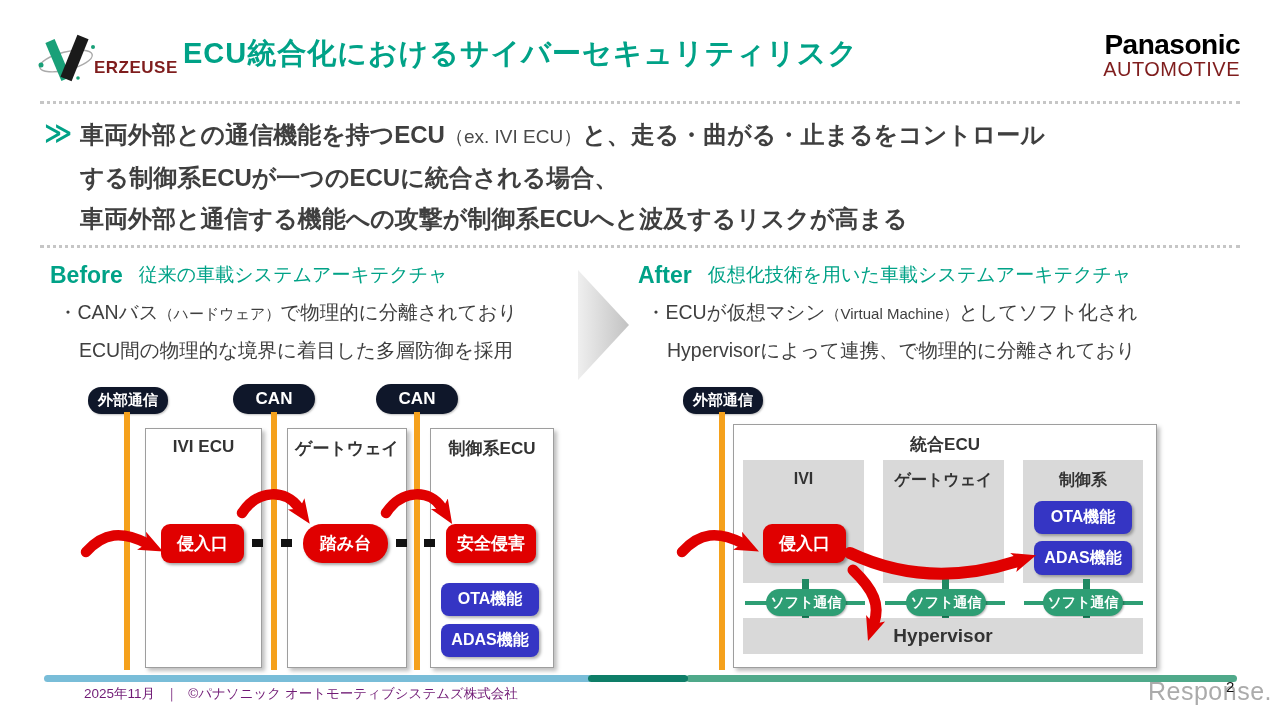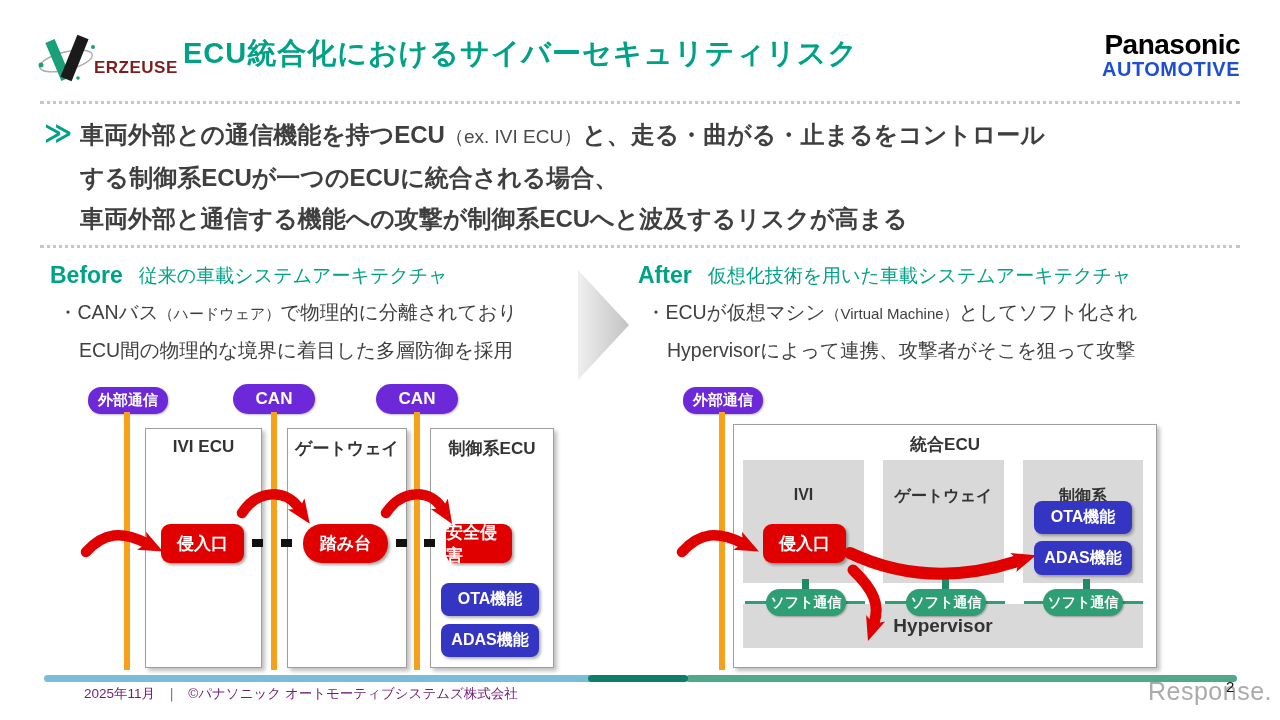--- a/index.html
+++ b/index.html
@@ -7,43 +7,43 @@
     position:relative;width:1280px;height:720px;background:#ffffff;
     font-family:"Liberation Sans","DejaVu Sans",sans-serif;
     overflow:hidden;margin:0 auto;
   }
   
   .logo-wrap{position:absolute;left:38px;top:34px;display:flex;align-items:flex-end;}
   .logo-text{font-size:17px;font-weight:700;color:#7f1d1d;letter-spacing:.5px;margin-left:-6px;margin-bottom:6px;}
   .page-title{position:absolute;left:183px;top:34px;font-size:29px;font-weight:700;color:#00A287;letter-spacing:1px;}
   .brand{position:absolute;right:40px;top:30px;text-align:right;line-height:1.05;}
   .brand .p1{font-size:28px;font-weight:800;color:#000000;letter-spacing:-.5px;}
-  .brand .p2{font-size:20px;font-weight:700;color:#1d4ed8;letter-spacing:.5px;}
+  .brand .p2{font-size:20px;font-weight:400;color:#7f1d1d;letter-spacing:.5px;}
   .dotsep{position:absolute;left:40px;width:1200px;height:0;border-top:3px dotted #c6c6c6;}
   
   .km-marker{position:absolute;left:44px;top:117px;font-size:27px;font-weight:700;color:#00A287;}
   .km{position:absolute;left:80px;top:114px;font-size:24px;font-weight:600;color:#3F3F3F;line-height:41px;white-space:nowrap;}
   .km .paren{font-size:19px;font-weight:500;color:#4a4a4a;}
   
-  .sec-head{position:absolute;display:flex;align-items:center;gap:16px;color:#00A287;white-space:nowrap;}
+  .sec-head{position:absolute;display:flex;align-items:flex-start;gap:16px;color:#00A287;white-space:nowrap;}
   .sec-head .en{font-size:23px;font-weight:700;}
   .sec-head .ja{font-size:19px;font-weight:400;}
   .sec-bullets{position:absolute;font-size:19.5px;font-weight:500;color:#3F3F3F;line-height:36px;white-space:nowrap;}
   .sec-bullets .paren{font-size:15px;}
   .sec-bullets .l2{padding-left:21px;}
   
-  .pill-orange{position:absolute;background:#6d28d9;color:#fff;font-weight:700;display:flex;align-items:center;justify-content:center;border-radius:14px;box-shadow:1px 1px 2px rgba(0,0,0,.25);}
+  .pill-orange{position:absolute;background:#0f172a;color:#fff;font-weight:700;display:flex;align-items:center;justify-content:center;border-radius:14px;box-shadow:1px 1px 2px rgba(0,0,0,.25);}
   .vline-orange{position:absolute;width:6px;background:#F5A11C;}
   .ecu-box{position:absolute;background:#fff;border:1.5px solid #9e9e9e;box-shadow:3px 3px 4px rgba(0,0,0,.25);box-sizing:border-box;}
   .box-label{text-align:center;font-weight:700;color:#333;font-size:17px;padding-top:8px;}
   .badge-red{position:absolute;background:#E00000;color:#fff;font-weight:700;font-size:17px;border-radius:9px;display:flex;align-items:center;justify-content:center;box-shadow:2px 2px 3px rgba(0,0,0,.35);}
   .badge-blue{position:absolute;background:#3535C4;color:#fff;font-weight:700;font-size:16px;border-radius:8px;display:flex;align-items:center;justify-content:center;box-shadow:2px 2px 3px rgba(0,0,0,.3);}
   .dash{position:absolute;height:8px;background:#111;z-index:6;}
   .gray-box{position:absolute;background:#D9D9D9;}
-  .gray-box .box-label{font-size:16px;padding-top:26px;}
+  .gray-box .box-label{font-size:16px;padding-top:10px;}
   .hline-green{position:absolute;height:4px;background:#2E9E74;}
   .vstub-green{position:absolute;width:7px;background:#1F8A63;}
   .pill-green{position:absolute;background:#2E9E74;color:#fff;font-weight:700;font-size:14px;border-radius:14px;display:flex;align-items:center;justify-content:center;box-shadow:1px 1px 2px rgba(0,0,0,.3);z-index:5;}
   .hyper-label{display:flex;align-items:center;justify-content:center;height:100%;font-size:19px;font-weight:700;color:#333;}
   
   .overlay{position:absolute;left:0;top:0;z-index:20;pointer-events:none;}
   
   .bar{position:absolute;height:7px;border-radius:4px;top:675px;}
   .footer-text{position:absolute;left:44px;top:685px;font-size:13.5px;color:#701a75;margin-left:40px;}
   .footer-text .sep{margin:0 10px;}
@@ -111,31 +111,31 @@
     <div class="box-label">制御系ECU</div>
   </div>
 
   <div class="dash" style="left:252px;top:539px;width:11px;"></div>
   <div class="dash" style="left:281px;top:539px;width:11px;"></div>
   <div class="dash" style="left:396px;top:539px;width:11px;"></div>
   <div class="dash" style="left:424px;top:539px;width:11px;"></div>
 
   <div class="badge-red" style="left:161px;top:524px;width:83px;height:39px;">侵入口</div>
   <div class="badge-red" style="left:303px;top:524px;width:85px;height:39px;border-radius:19px;">踏み台</div>
-  <div class="badge-red" style="left:446px;top:524px;width:66px;height:39px;">安全侵害</div>
+  <div class="badge-red" style="left:446px;top:524px;width:90px;height:39px;">安全侵害</div>
   <div class="badge-blue" style="left:441px;top:583px;width:98px;height:33px;">OTA機能</div>
   <div class="badge-blue" style="left:441px;top:624px;width:98px;height:33px;">ADAS機能</div>
 
   <div class="sec-head" style="left:638px;top:262px;">
     <span class="en">After</span>
     <span class="ja">仮想化技術を用いた車載システムアーキテクチャ</span>
   </div>
   <div class="sec-bullets" style="left:646px;top:294px;">
     <div><span>・</span><span>ECUが仮想マシン</span><span class="paren">（Virtual Machine）</span><span>としてソフト化され</span></div>
-    <div class="l2">Hypervisorによって連携、攻撃者がそこを狙って攻撃</div>
+    <div class="l2">Hypervisorによって連携、で物理的に分離されており</div>
   </div>
 
   <div class="pill-orange" style="left:683px;top:387px;width:80px;height:27px;font-size:15px;border-radius:13px;">外部通信</div>
   <div class="vline-orange" style="left:719px;top:412px;height:258px;"></div>
 
   <div class="ecu-box" style="left:733px;top:424px;width:424px;height:244px;">
     <div class="box-label">統合ECU</div>
   </div>
   <div class="gray-box" style="left:743px;top:460px;width:121px;height:123px;">
     <div class="box-label">IVI</div>
@@ -154,21 +154,21 @@
   <div class="vstub-green" style="left:802px;top:579px;height:47px;"></div>
   <div class="vstub-green" style="left:942px;top:579px;height:47px;"></div>
   <div class="vstub-green" style="left:1083px;top:579px;height:47px;"></div>
   <div class="hline-green" style="left:745px;top:601px;width:120px;"></div>
   <div class="hline-green" style="left:885px;top:601px;width:120px;"></div>
   <div class="hline-green" style="left:1024px;top:601px;width:119px;"></div>
   <div class="pill-green" style="left:766px;top:589px;width:80px;height:27px;">ソフト通信</div>
   <div class="pill-green" style="left:906px;top:589px;width:80px;height:27px;">ソフト通信</div>
   <div class="pill-green" style="left:1043px;top:589px;width:80px;height:27px;">ソフト通信</div>
 
-  <div class="gray-box" style="left:743px;top:604px;width:400px;height:44px;">
+  <div class="gray-box" style="left:743px;top:618px;width:400px;height:36px;">
     <div class="hyper-label">Hypervisor</div>
   </div>
 
   <svg class="overlay" width="1280" height="720" viewBox="0 0 1280 720">
     <defs>
       <marker id="ah" markerUnits="userSpaceOnUse" markerWidth="26" markerHeight="26" refX="5" refY="13" orient="auto">
         <path d="M0,3 L24,13 L0,23 L6,13 Z" fill="#E00000"></path>
       </marker>
       <linearGradient id="gchev" x1="0" y1="0" x2="1" y2="0">
         <stop offset="0" stop-color="#efefef"></stop>

